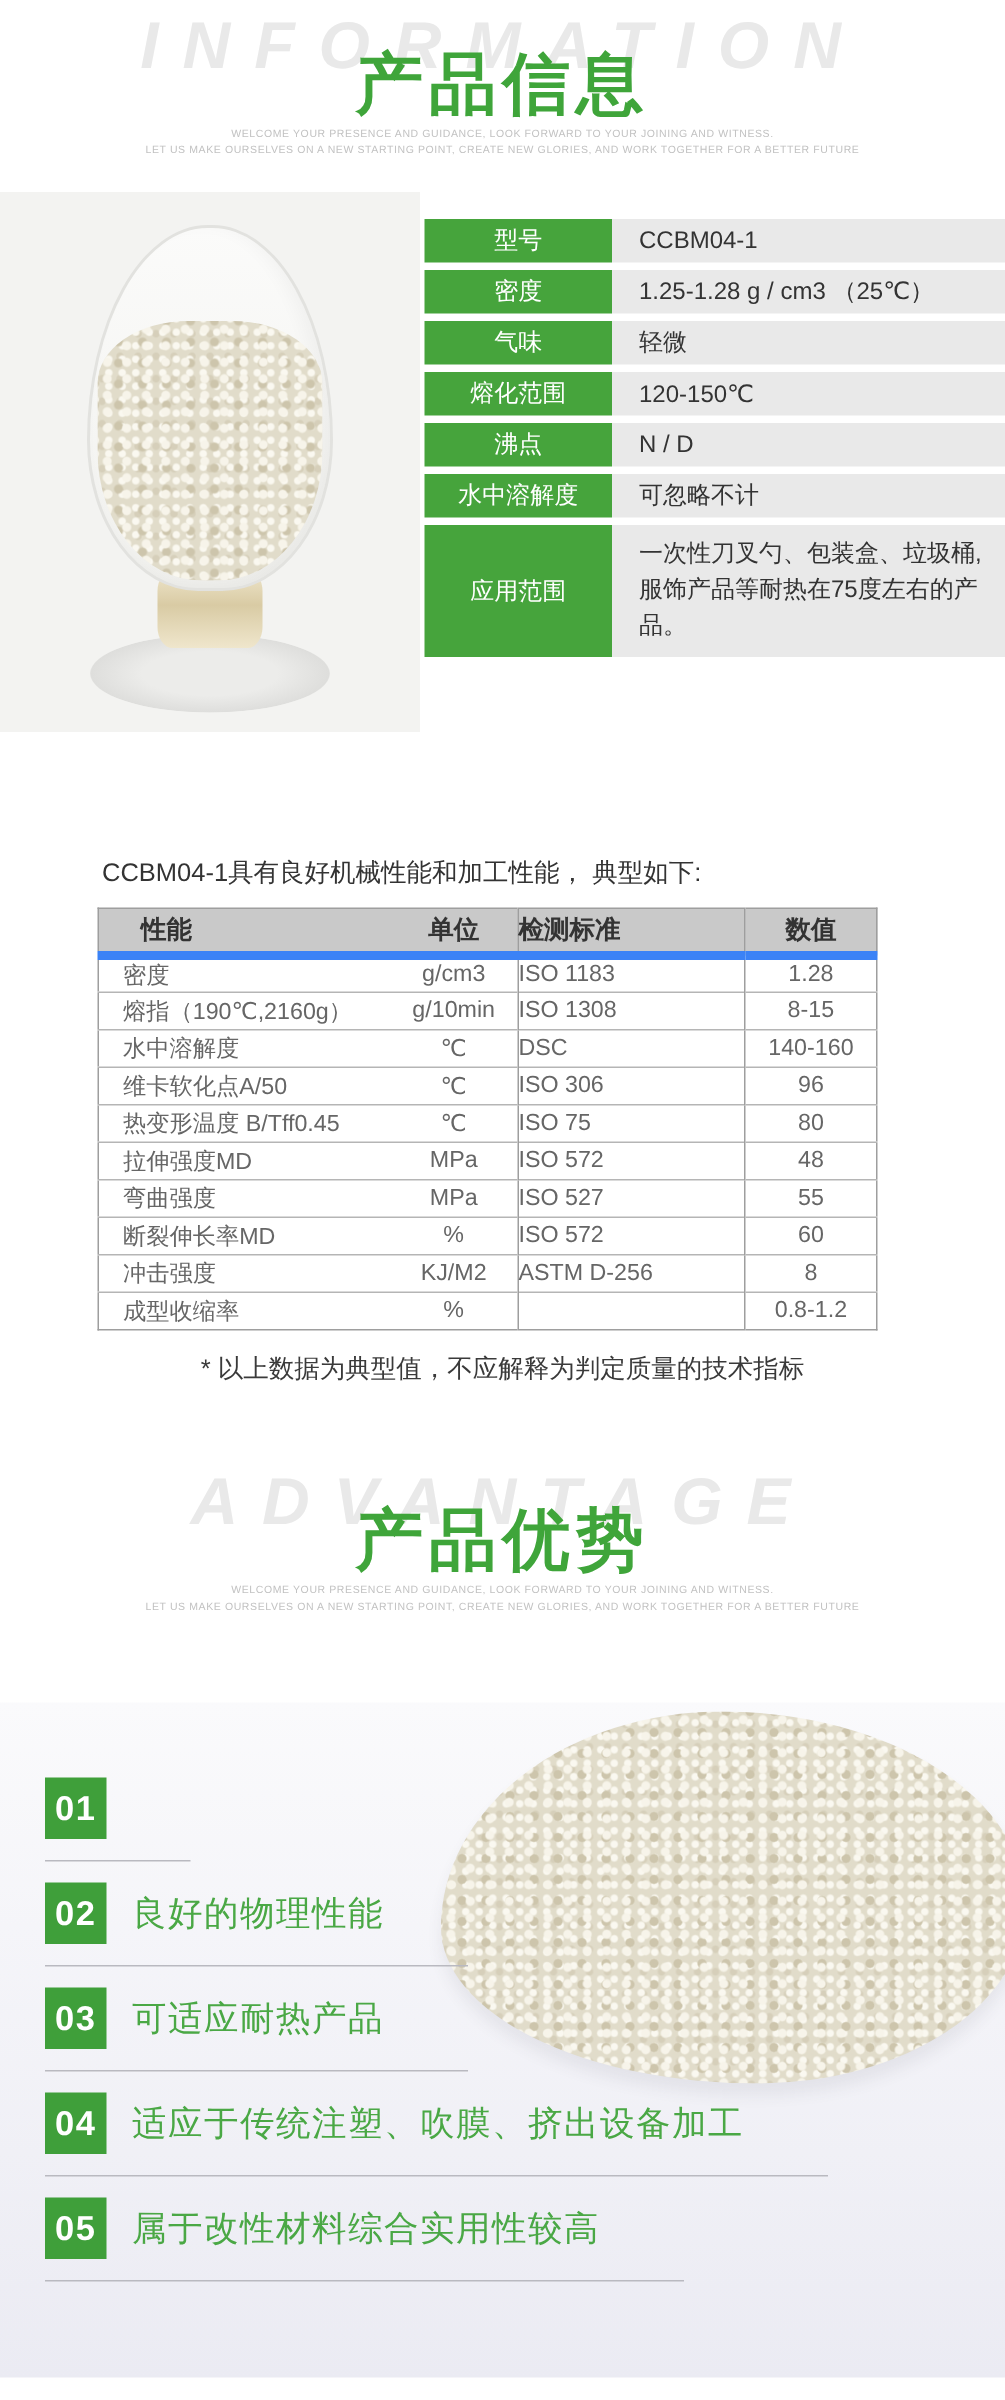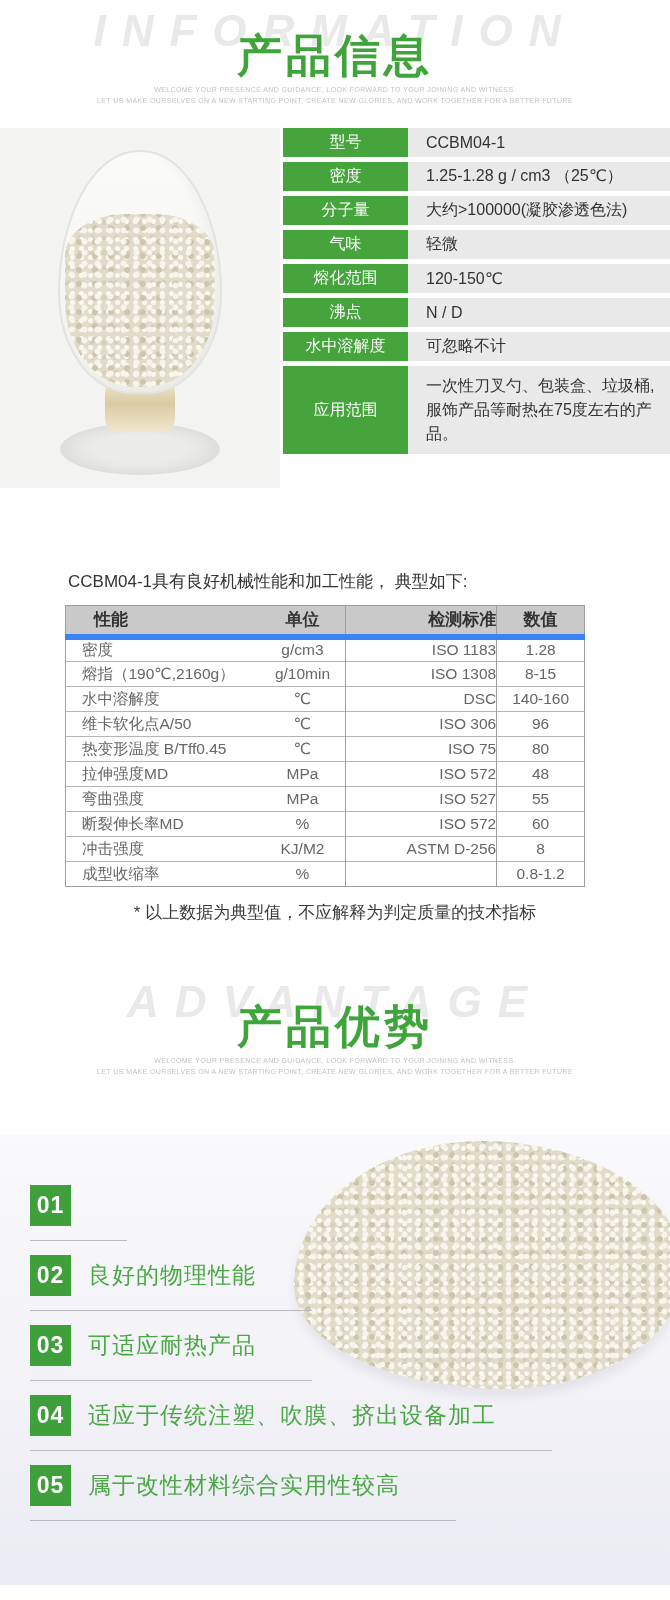--- a/index.html
+++ b/index.html
@@ -51,42 +51,42 @@
       radial-gradient(circle, #f7f4ea 0 2.5px, rgba(0,0,0,0) 3.5px),
       radial-gradient(circle, #cdc5ac 0 2.5px, rgba(0,0,0,0) 3.5px),
       radial-gradient(circle, #faf8f0 0 2px,   rgba(0,0,0,0) 3px),
       radial-gradient(circle, #d6cfba 0 2px,   rgba(0,0,0,0) 3px);
     background-size:13px 11px, 16px 14px, 9px 9px, 12px 15px;
     background-position:0 0, 6px 7px, 3px 3px, 9px 1px;
   }
   .flask-fill { position:absolute; left:3%; right:3%; bottom:2%; height:72%;
     border-radius:40% 40% 46% 46% / 24% 24% 50% 50%; }
 
-  .spec-table { position:absolute; left:283px; top:0; width:387px; }
+  .spec-table { position:absolute; left:283px; top:18px; width:387px; }
   .spec-row { display:flex; margin-bottom:5px; min-height:29px; }
   .spec-label { width:125px; flex:0 0 125px; background:#46a43c; color:#fff;
     font-size:16px; display:flex; align-items:center; justify-content:center; }
   .spec-value { flex:1; background:#e9e9e9; color:#333; font-size:16px;
     display:flex; align-items:center; padding:2px 6px 2px 18px; white-space:nowrap; }
   .spec-row.tall { min-height:88px; }
   .spec-row.tall .spec-value { white-space:normal; line-height:24px; padding-top:6px; padding-bottom:6px; }
 
   
   .props-section { position:relative; padding-top:40px; height:407px; }
   .props-intro { margin-left:68px; font-size:17px; color:#333; margin-bottom:12px; }
   table.props { border-collapse:collapse; margin-left:65px; width:520px;
     border:1px solid #9e9e9e; }
   table.props th { background:#c9c9c9; color:#333; font-weight:bold; font-size:17px;
     height:31px; border-bottom:6px solid #3b82f6; }
   table.props td { color:#666; font-size:15.5px; height:25px;
     border-top:1px solid #b5b5b5; }
   table.props .c0 { text-align:left; padding-left:16px; width:195px; }
   table.props th.c0 { padding-left:28px; }
   table.props .c1 { text-align:center; width:85px; }
-  table.props .c2 { text-align:right; width:152px; border-left:1px solid #9e9e9e; }
+  table.props .c2 { text-align:left; width:152px; border-left:1px solid #9e9e9e; }
   table.props .c3 { text-align:center; width:88px; border-left:1px solid #9e9e9e; }
   .props-footnote { text-align:center; font-size:17px; color:#3a3a3a; margin-top:14px; }
 
   
   .adv-section { position:relative; height:450px;
     background:linear-gradient(#fafafc, #ebebf3); }
   .pellet-pile { position:absolute; right:-14px; top:6px; width:390px; height:248px;
     border-radius:48% 52% 46% 54% / 58% 52% 48% 42%;
     box-shadow:0 8px 10px rgba(60,60,80,0.08);
   }
@@ -125,24 +125,20 @@
     <div class="spec-table">
         <div class="spec-row">
           <div class="spec-label">型号</div>
           <div class="spec-value">CCBM04-1</div>
         </div>
         <div class="spec-row">
           <div class="spec-label">密度</div>
           <div class="spec-value">1.25-1.28 g / cm3 （25℃）</div>
         </div>
         <div class="spec-row">
-          <div class="spec-label">分子量</div>
-          <div class="spec-value">大约&gt;100000(凝胶渗透色法)</div>
-        </div>
-        <div class="spec-row">
           <div class="spec-label">气味</div>
           <div class="spec-value">轻微</div>
         </div>
         <div class="spec-row">
           <div class="spec-label">熔化范围</div>
           <div class="spec-value">120-150℃</div>
         </div>
         <div class="spec-row">
           <div class="spec-label">沸点</div>
           <div class="spec-value">N / D</div>

